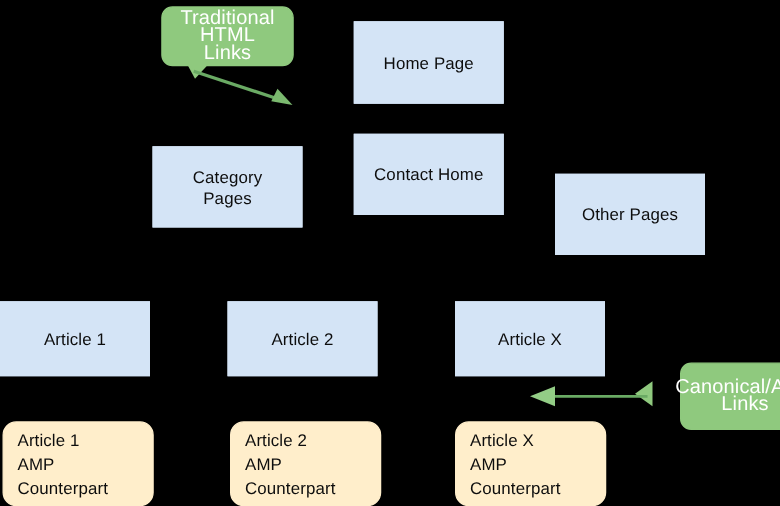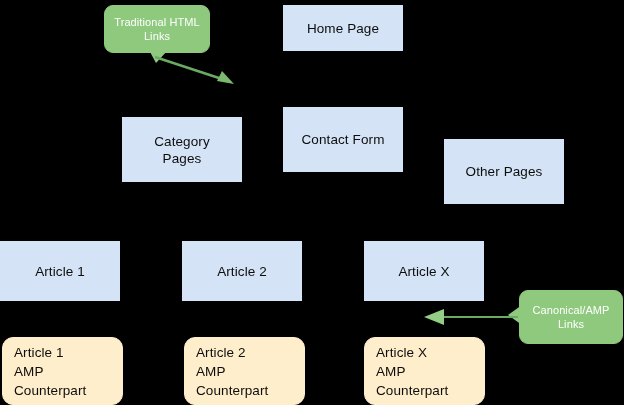--- a/index.html
+++ b/index.html
@@ -45,43 +45,44 @@
     justify-content: flex-start;
     text-align: left;
     padding-left: 11px;
     line-height: 19px;
   }
   .callout {
     background: #8fc97e;
     border: 1px solid #8fc97e;
     border-radius: 9px;
     color: #ffffff;
-    font-size: 11px;
+    font-size: 16px;
     line-height: 14px;
+    margin-left: 25px;
   }
   svg.edge-layer {
     position: absolute;
     left: 0; top: 0;
     width: 624px;
     height: 405px;
     overflow: visible;
     pointer-events: none;
   }
 </style>
 </head>
 <body>
 
 <div id="canvas">
 
-  <div class="node page-box" style="left:283px; top:5px; width:120px; height:46px;">Home Page</div>
+  <div class="node page-box" style="left:283px; top:17px; width:120px; height:66px;">Home Page</div>
 
   <div class="node page-box" style="left:122px; top:117px; width:120px; height:65px;">Category
 Pages</div>
 
-  <div class="node page-box" style="left:283px; top:107px; width:120px; height:65px;">Contact Form</div>
+  <div class="node page-box" style="left:283px; top:107px; width:120px; height:65px;">Contact Home</div>
 
   <div class="node page-box" style="left:444px; top:107px; width:120px; height:65px;margin-top:32px;">Other Pages</div>
 
   <div class="node page-box" style="left:0px; top:241px; width:120px; height:60px;">Article 1</div>
 
   <div class="node page-box" style="left:182px; top:241px; width:120px; height:60px;">Article 2</div>
 
   <div class="node page-box" style="left:364px; top:241px; width:120px; height:60px;">Article X</div>
 
   <div class="node amp-box" style="left:2px; top:337px; width:121px; height:68px;">Article 1

